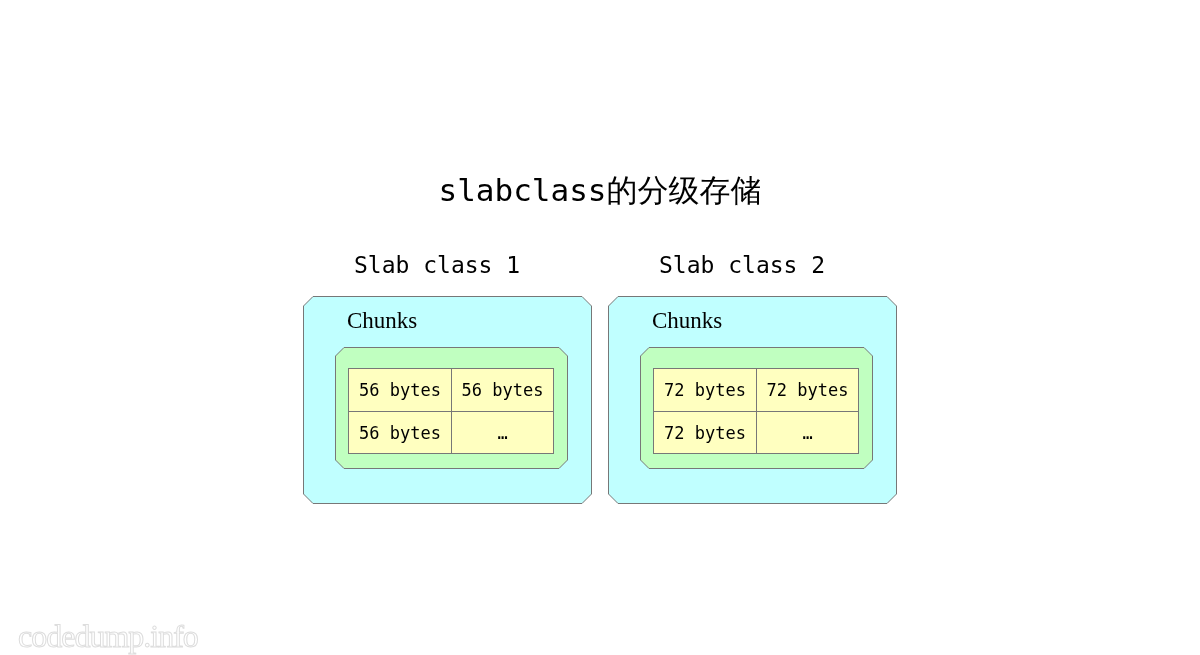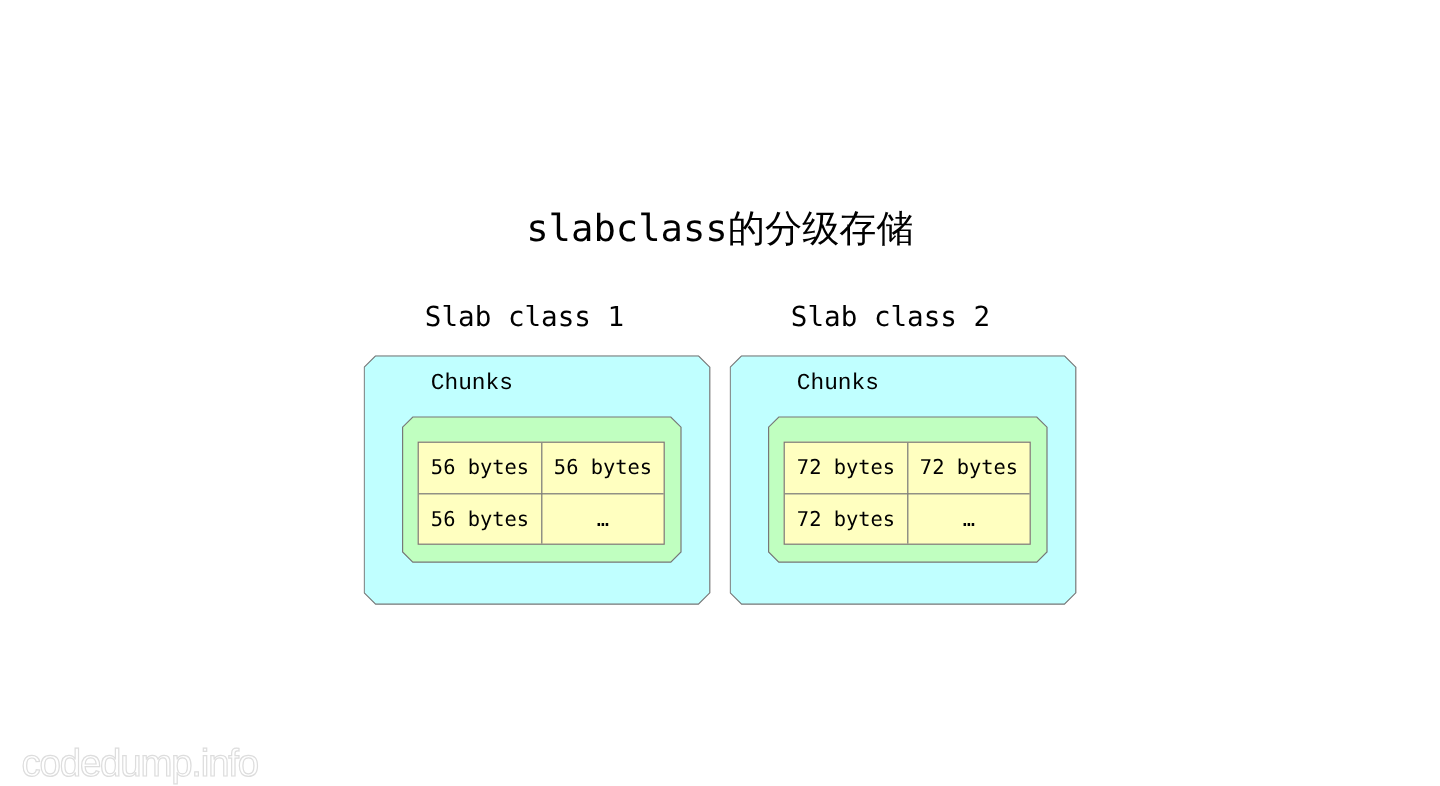--- a/index.html
+++ b/index.html
@@ -1,26 +1,26 @@
 <!DOCTYPE html>
 <html><head>
 <meta charset="utf-8">
 <style>
   html, body { margin:0; padding:0; }
   body { width:1200px; height:655px; background:#ffffff; position:relative; overflow:hidden;
          font-family:"DejaVu Sans Mono", monospace; color:#000; }
   .title { position:absolute; left:0; width:1200px; top:154px; text-align:center; font-size:31px;margin-top:16px; }
   .class-label { position:absolute; font-size:23px; }
-  .chunks-label { position:absolute; left:56px; top:12px; font-family:Liberation Mono, monospace; font-size:19px; }
+  .chunks-label { position:absolute; left:44px; top:12px; font-family:Liberation Serif, serif; font-size:23px; }
   .grid { position:absolute; left:13px; top:21px; width:204px; height:84px; border:1px solid #777;
           display:grid; grid-template-columns:102px 102px; grid-template-rows:42px 42px; background:#ffffc0; }
   .cell { display:flex; align-items:center; justify-content:center; font-size:17px; box-sizing:border-box; }
   .cell.r { border-left:1px solid #777; }
   .cell.b { border-top:1px solid #777; }
-  .watermark { position:absolute; left:18px; top:618px; font-family:Liberation Sans, sans-serif; font-size:32px;
+  .watermark { position:absolute; left:18px; top:618px; font-family:Liberation Serif, serif; font-size:32px;
                color:transparent; -webkit-text-stroke:1px #ddd; letter-spacing:-1px; }
 </style>
 </head>
 <body>
 
 <div class="title">slabclass的分级存储</div>
 
 <div class="class-label" style="left:354px;top:252px;">Slab class 1</div>
 <svg style="position:absolute;left:303px;top:296px;" width="290" height="210">
   <polygon points="10,0.5 279,0.5 288.5,10 288.5,198 279,207.5 10,207.5 0.5,198 0.5,10" fill="#c0ffff" stroke="#777"></polygon>

